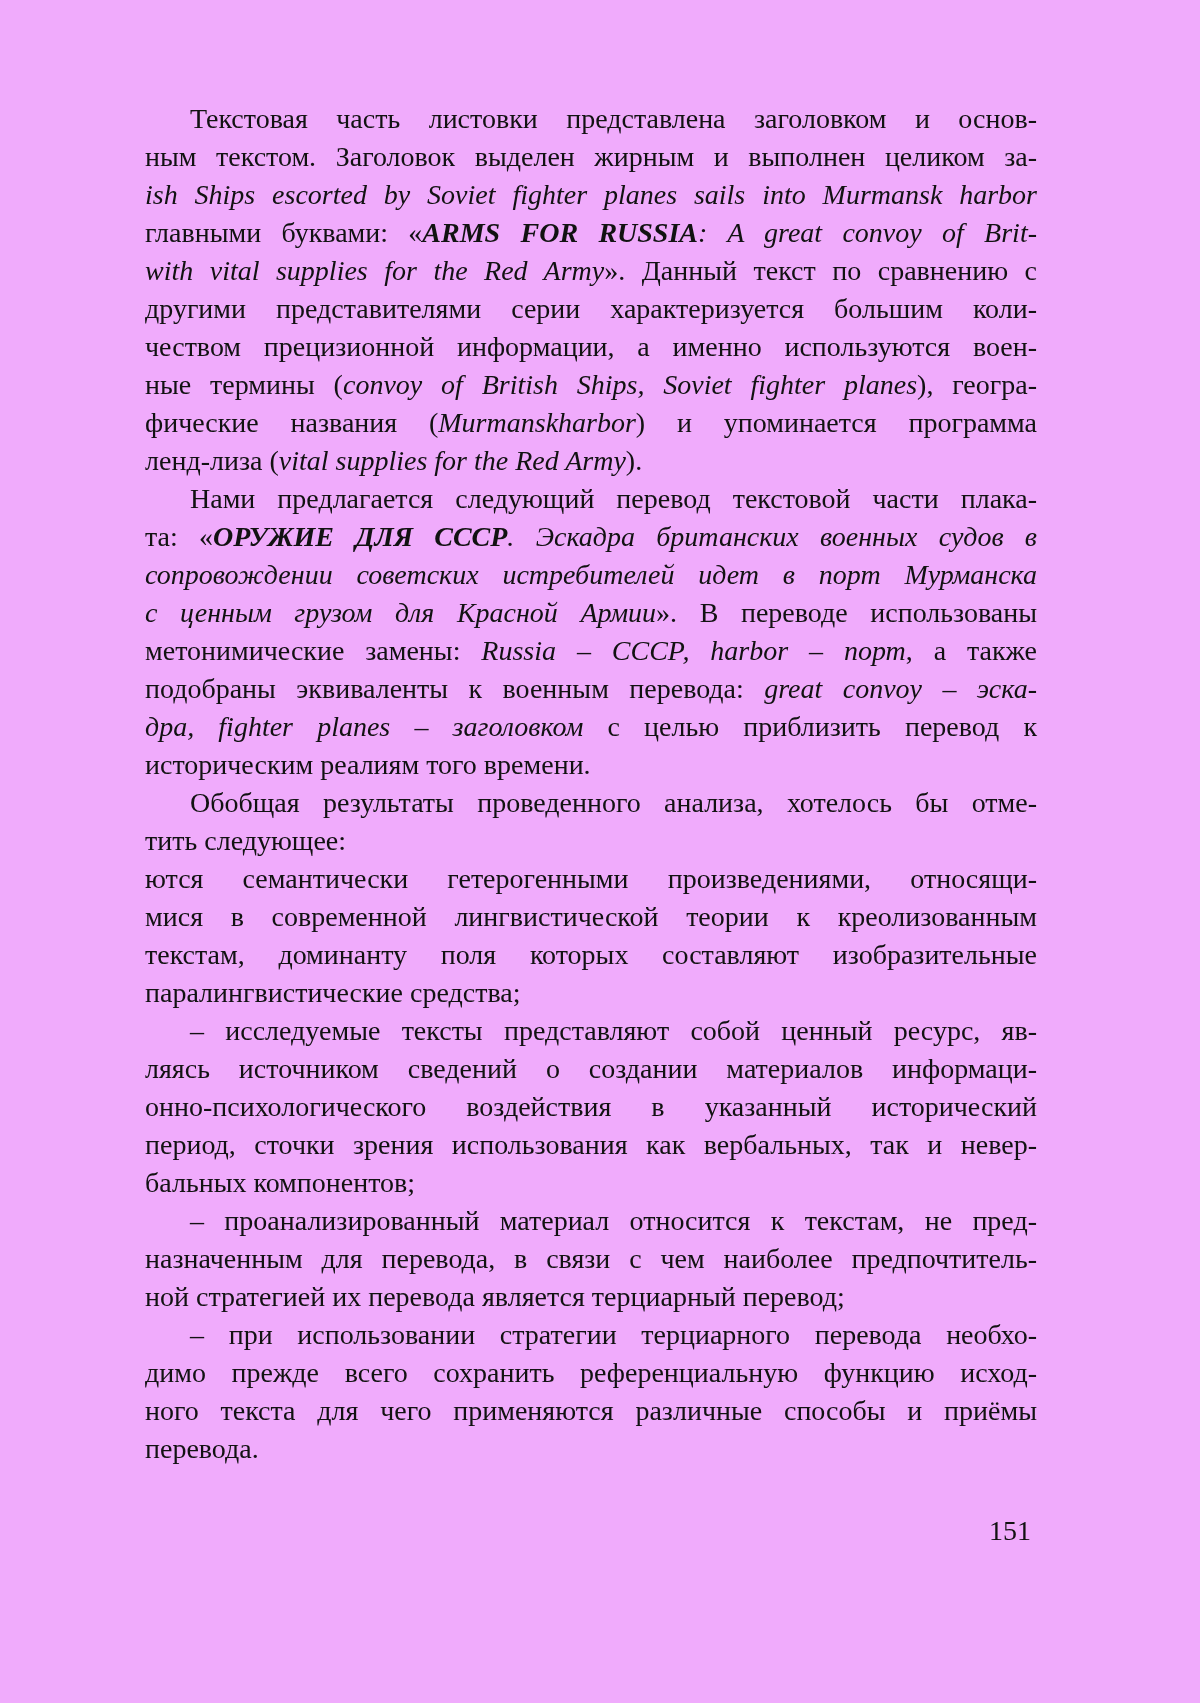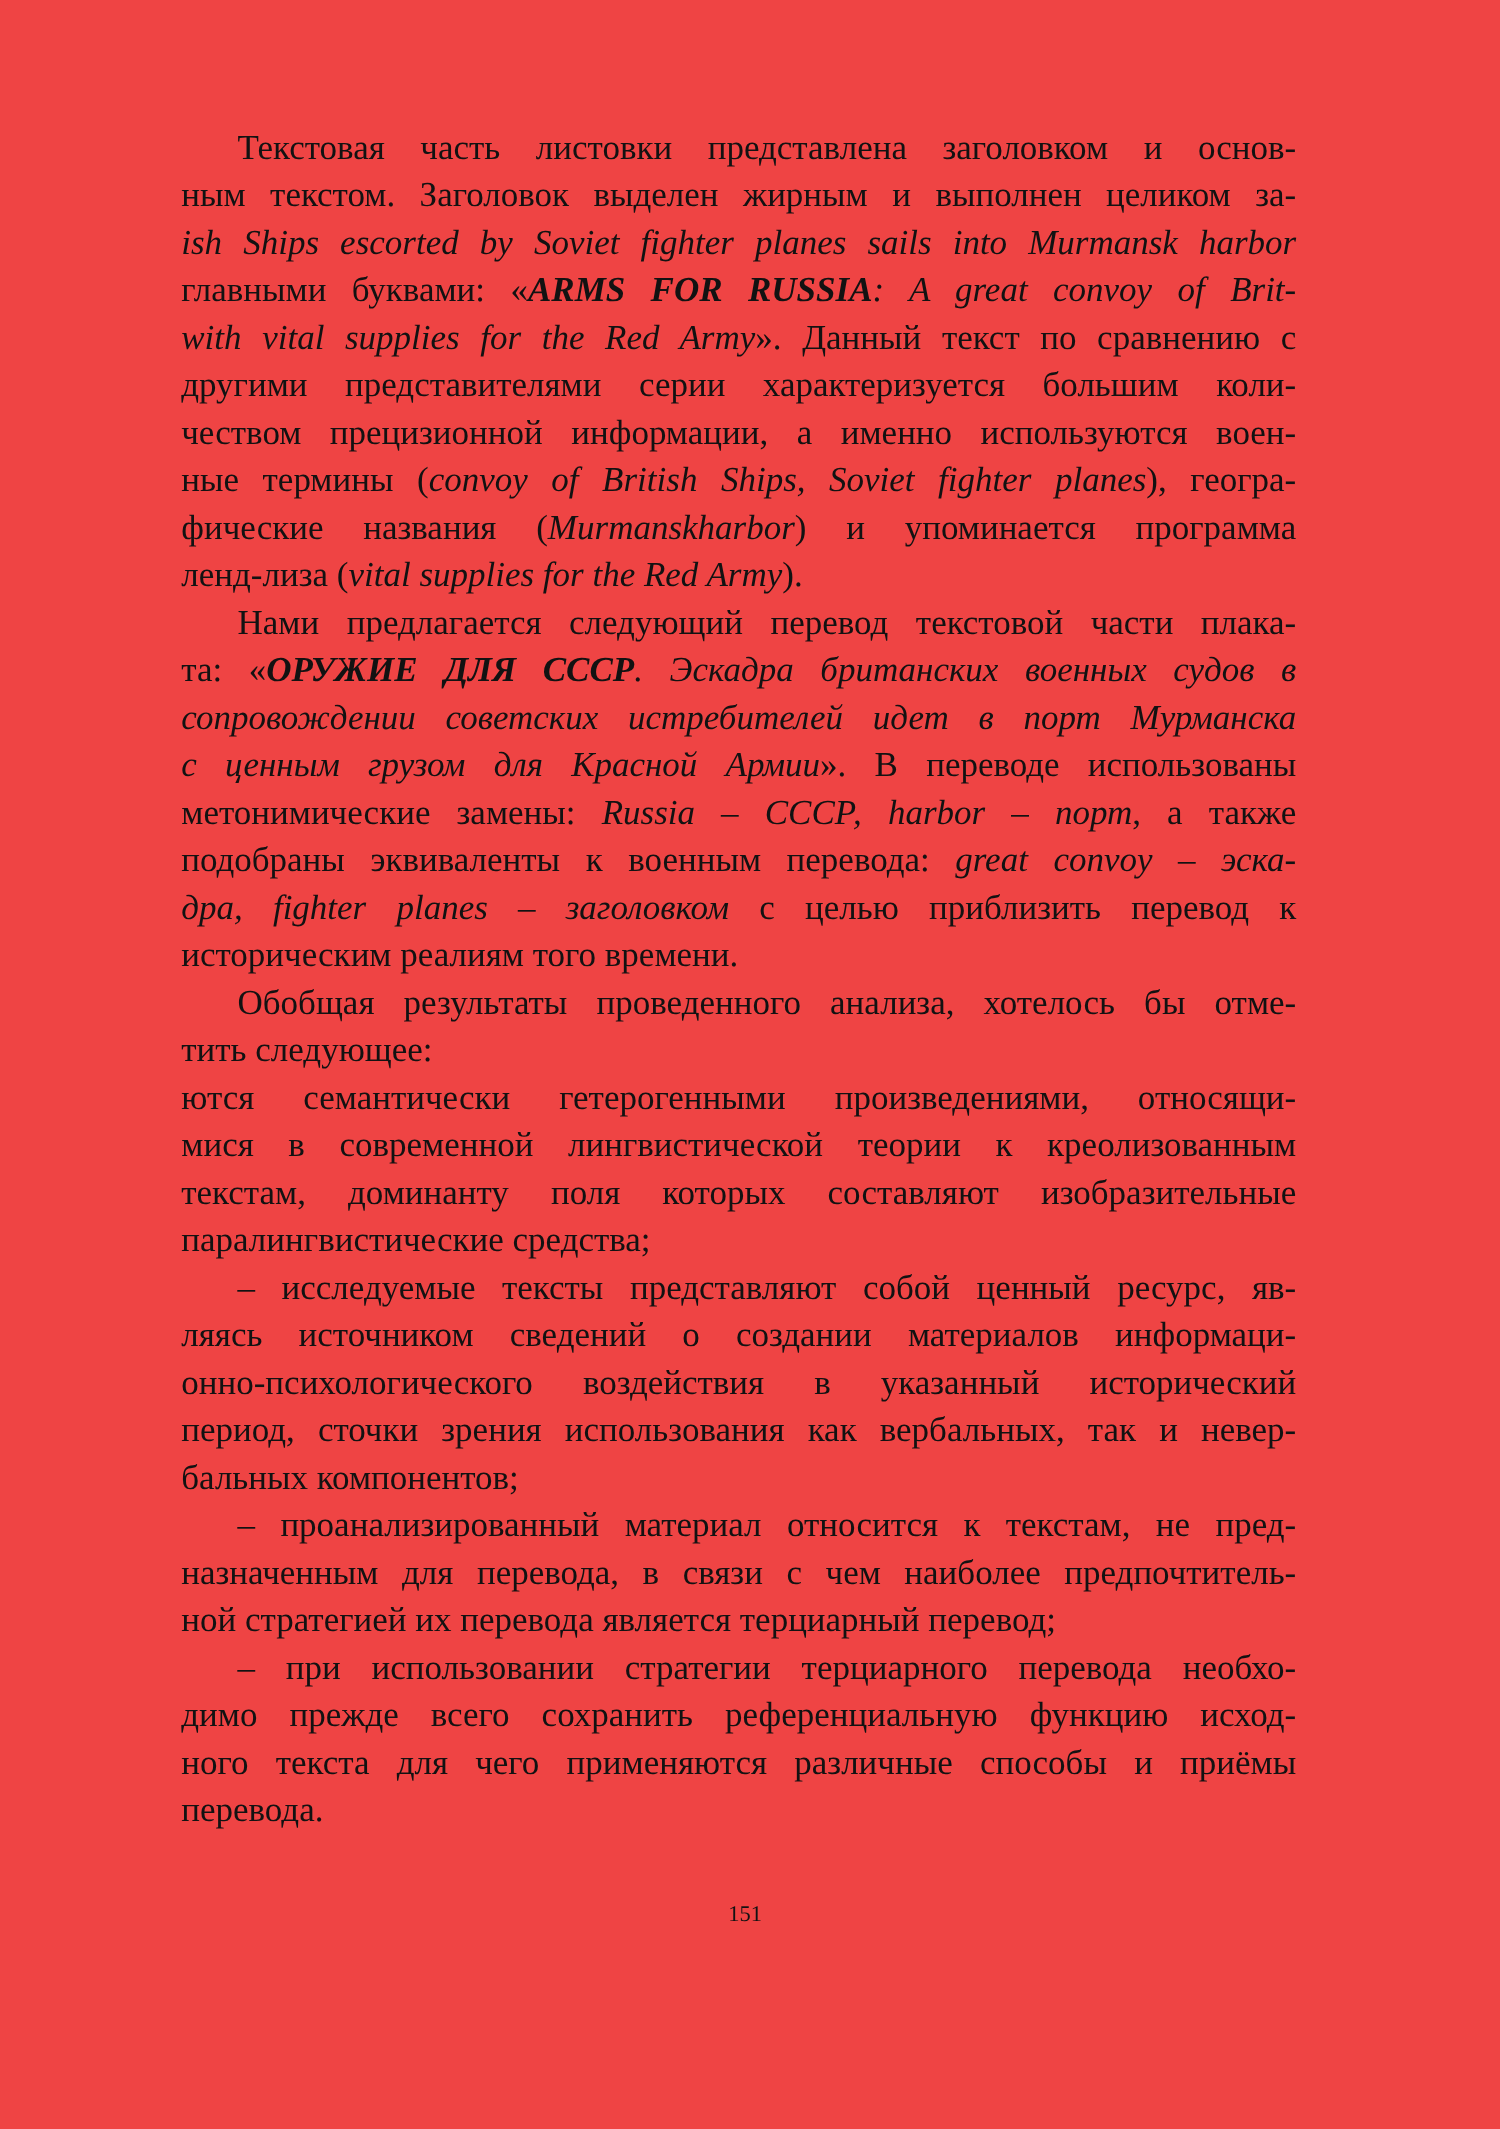--- a/index.html
+++ b/index.html
@@ -4,21 +4,21 @@
 <style>
   html, body {
     margin: 0;
     padding: 0;
     background: #ffffff;
   }
   .page {
     position: relative;
     width: 1200px;
     height: 1703px;
-    background: #ef4444;
+    background: #f0abfc;
     overflow: hidden;
     font-family: "Liberation Serif", "DejaVu Serif", serif;
     color: #121212;
   }
   .text-block {
     position: absolute;
     left: 145px;
     top: 100px;
     width: 892px;
     font-size: 28px;
@@ -31,25 +31,25 @@
   }
   .line.first { text-indent: 45px; }
   .line.para-last {
     text-align-last: left;
   }
   .run-n { font-style: normal; font-weight: normal; }
   .run-i { font-style: italic; font-weight: normal; }
   .run-bi { font-style: italic; font-weight: bold; }
   .page-number {
     position: absolute;
-    left: 150px;
+    left: 139px;
     top: 1512px;
     width: 892px;
-    text-align: center;
-    font-size: 18px;
+    text-align: right;
+    font-size: 28px;
     line-height: 38px;
   }
 </style>
 </head>
 <body>
 
 <div class="page">
   <div class="text-block">
       <div class="paragraph">
         <div class="line first"><span class="run-n">Текстовая часть листовки представлена заголовком и основ-</span></div>

